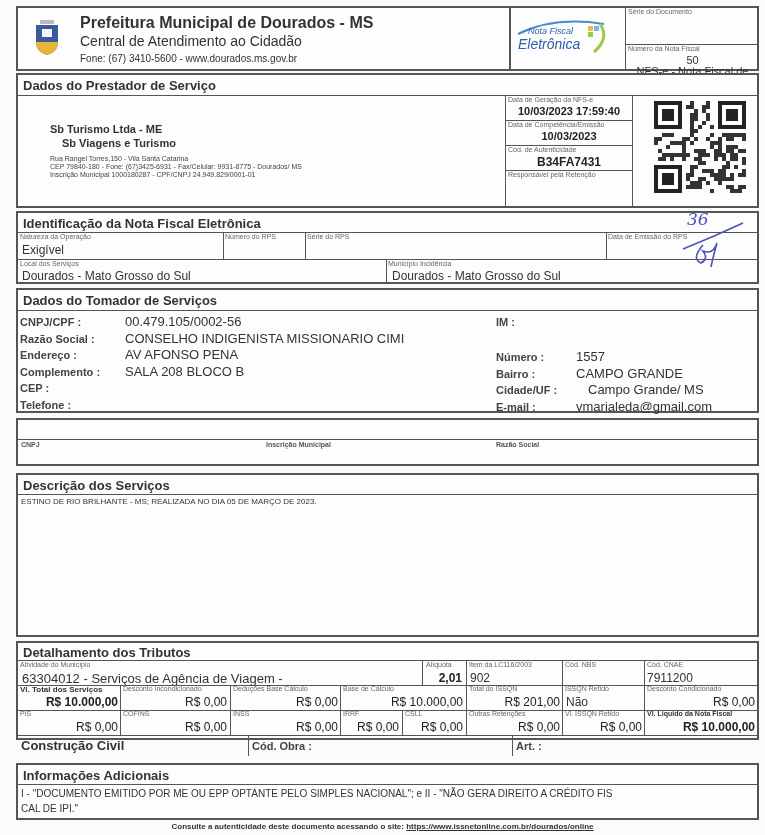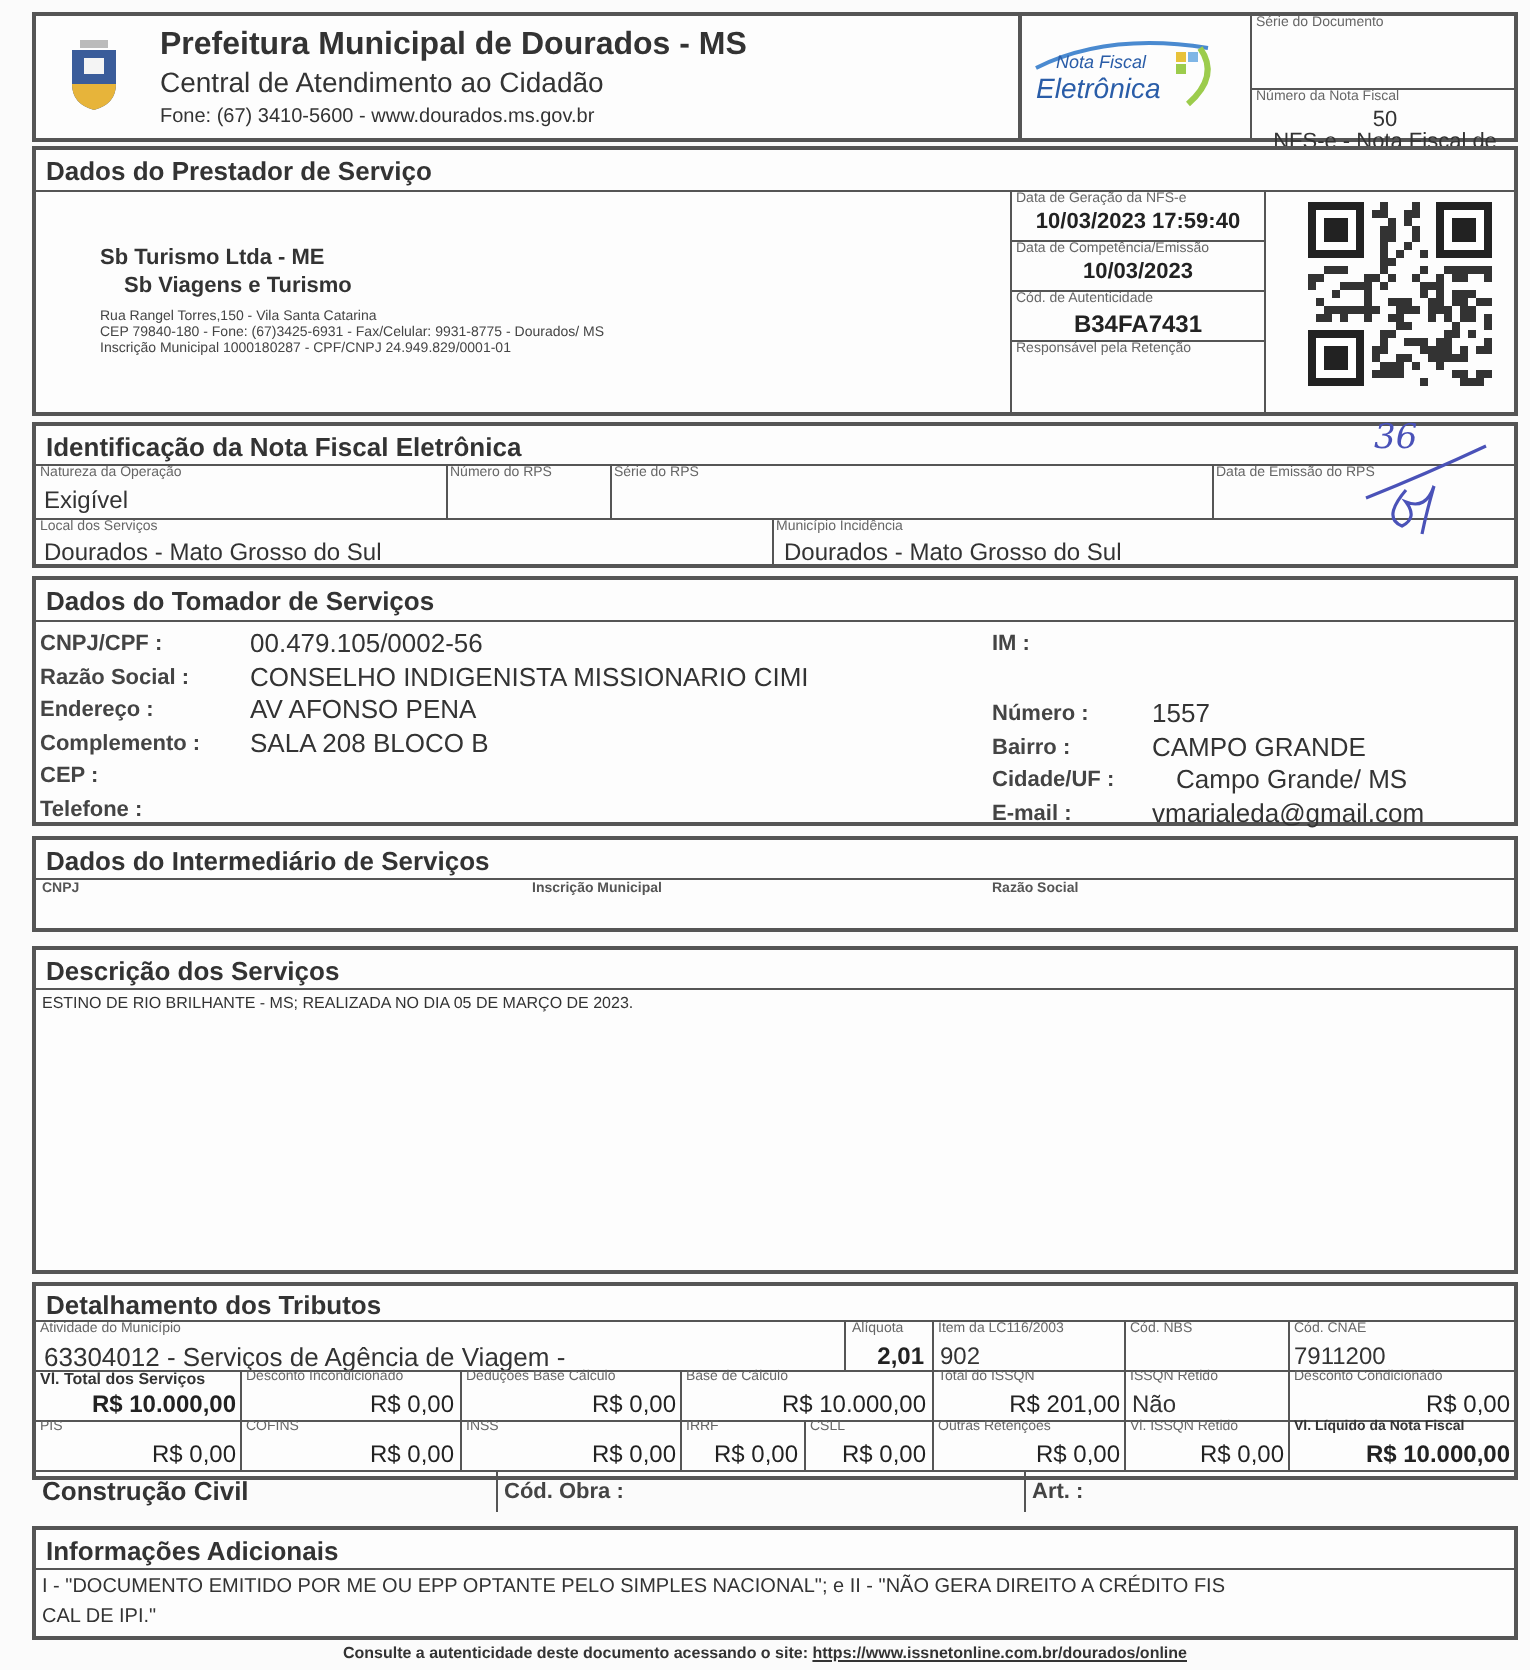--- a/index.html
+++ b/index.html
@@ -307,21 +307,20 @@
         <span style="position: absolute; left: 80px; top: 0px; font-size: 13px; color: rgb(51, 51, 51); margin-left: 12px;">Campo Grande/ MS</span>
       </div>
       <div style="position: absolute; left: 0px; top: 49.5px; white-space: nowrap; height: 16px;">
         <span style="position: absolute; left: 0px; top: 2px; font-size: 11px; font-weight: bold; color: rgb(68, 68, 68);">E-mail :</span>
         <span style="position: absolute; left: 80px; top: 0px; font-size: 13px; color: rgb(51, 51, 51);">vmarialeda@gmail.com</span>
       </div>
     </div>
 </div>
 
 <div class="box" style="left:16px; top:418px; width:743px; height:48px;">
-  <div class="sec-title" style="top:3px;">Dados do Intermediário de Serviços</div>
   <div class="abs" style="left:0; top:19px; width:739px; height:1px; background:#555;"></div>
   <div class="abs" style="left:3px; top:21px; font-size:7px; font-weight:bold; color:#555;">CNPJ</div>
   <div class="abs" style="left:248px; top:21px; font-size:7px; font-weight:bold; color:#555;">Inscrição Municipal</div>
   <div class="abs" style="left:478px; top:21px; font-size:7px; font-weight:bold; color:#555;">Razão Social</div>
 </div>
 
 <div class="box" style="left:16px; top:473px; width:743px; height:164px;">
   <div class="sec-title" style="top:3px;">Descrição dos Serviços</div>
   <div class="abs" style="left:0; top:19px; width:739px; height:1px; background:#555;"></div>
   <div class="abs" style="left:3px; top:22px; font-size:8px; color:#333; line-height:10px;">

